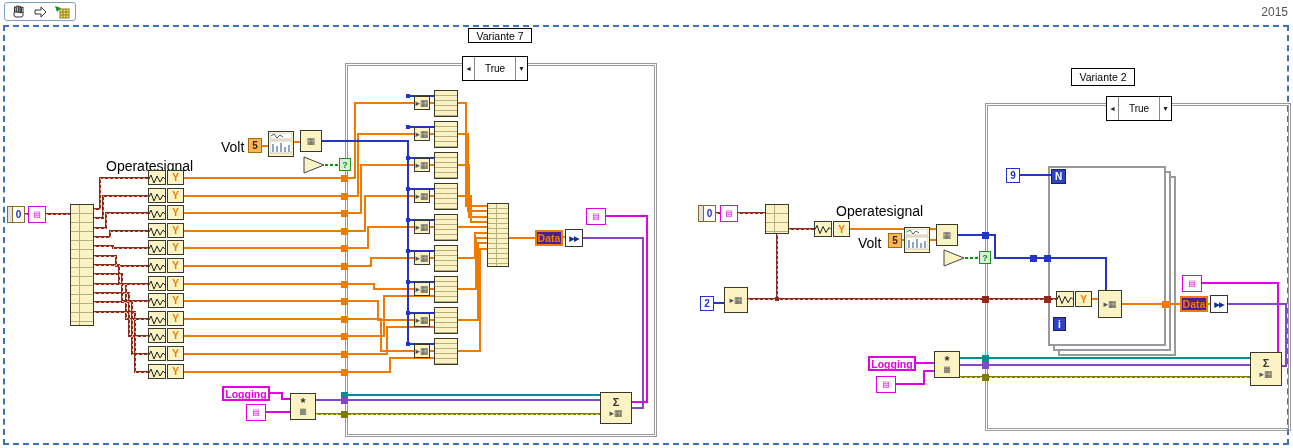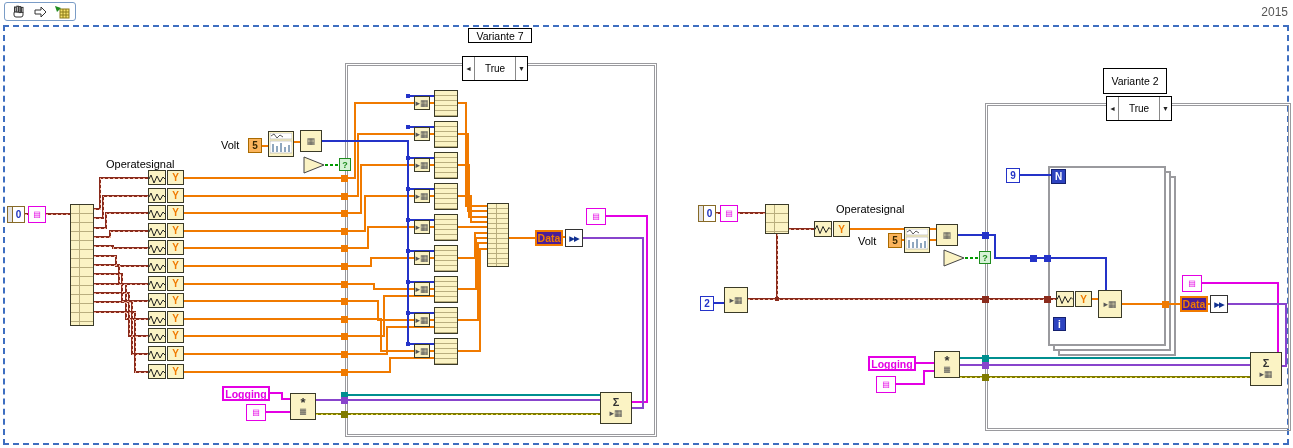--- a/index.html
+++ b/index.html
@@ -16,21 +16,21 @@
   .sel-rect{border:2px dashed var(--select-dash,#3E6EC0);z-index:0;}
   
   .case{border:3px double var(--case-border,#9A9A9E);background:transparent;z-index:0;position:absolute;}
   .looprect{border:2px solid #9a9a9e;background:#fff;z-index:0;position:absolute;}
   .selbox{display:flex;align-items:stretch;background:#fff;border:1px solid #000;height:25px;}
   .selbox .cap{width:12px;display:flex;align-items:center;justify-content:center;font-size:7px;color:#222;}
   .selbox .capl{border-right:1px solid #888;}
   .selbox .capr{border-left:1px solid #888;}
   .selbox .val{flex:1;display:flex;align-items:center;justify-content:center;font-size:10px;padding:0 4px;}
   .titlebox{background:#fff;border:1px solid #000;font-size:10.5px;display:flex;align-items:center;justify-content:center;}
-  .lbl{font-size:11px;color:#000;white-space:nowrap;z-index:2;position:absolute;}
+  .lbl{font-size:14px;color:#000;white-space:nowrap;z-index:2;position:absolute;}
   
   .node{background:var(--node-bg,#FBF3C4);border:1px solid var(--node-border,#3A3A28);}
   .rowsbg{background:repeating-linear-gradient(180deg,#FBF3C4 0px,#FBF3C4 8px,#B9AE7E 8px,#B9AE7E 9px);}
   .rows5{background:repeating-linear-gradient(180deg,#FBF3C4 0px,#FBF3C4 4px,#B9AE7E 4px,#B9AE7E 5px);}
   .vdiv::after{content:"";position:absolute;left:8px;top:0;bottom:0;width:1px;background:#B9AE7E;}
   .ybox{color:var(--wire-dbl,#F07A00);font-weight:bold;font-size:10px;display:flex;align-items:center;justify-content:center;}
   .gridglyph{display:flex;align-items:center;justify-content:center;font-size:9px;color:#555;}
   .pinknode{background:#fff;border:1px solid var(--wire-magenta,#E400E4);color:var(--wire-magenta,#E400E4);
             font-size:8px;display:flex;align-items:center;justify-content:center;}
   .labelbox-magenta{background:#fff;border:2px solid var(--wire-magenta,#E400E4);color:var(--wire-magenta,#E400E4);
@@ -374,21 +374,21 @@
   <div class="n pinknode" style="left:246px;top:404px;width:20px;height:17px;">▤</div>
   <div class="n node filenode" style="left:290px;top:393px;width:26px;height:27px;">
     <span class="star">*</span>
     <span class="sub">▦</span>
   </div>
   <div class="n node writenode" style="left:600px;top:392px;width:32px;height:32px;">
     <span class="sum">Σ</span>
     <span class="sub">▸▦</span>
   </div>
 
-  <div class="n titlebox" style="left:1103px;top:68px;width:64px;height:26px;">
+  <div class="n titlebox" style="left:1071px;top:68px;width:64px;height:18px;">
     <span>Variante 2</span>
   </div>
   <div class="n selbox z3" style="left:1106px;top:96px;width:66px;">
     <span class="cap capl">◄</span>
     <span class="val">True</span>
     <span class="cap capr">▼</span>
   </div>
 
   <div class="n const-zero" style="left:698px;top:205px;width:18px;height:17px;">
     <span class="strip"></span>

